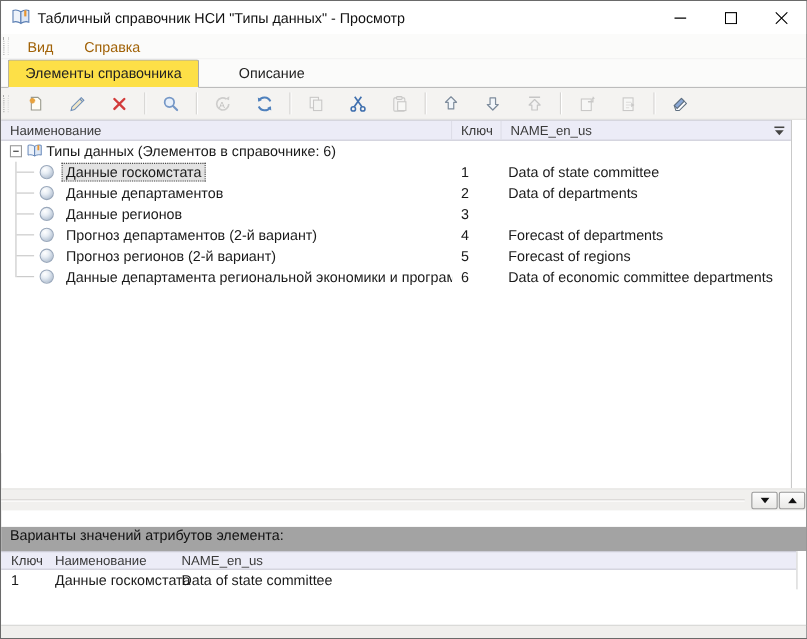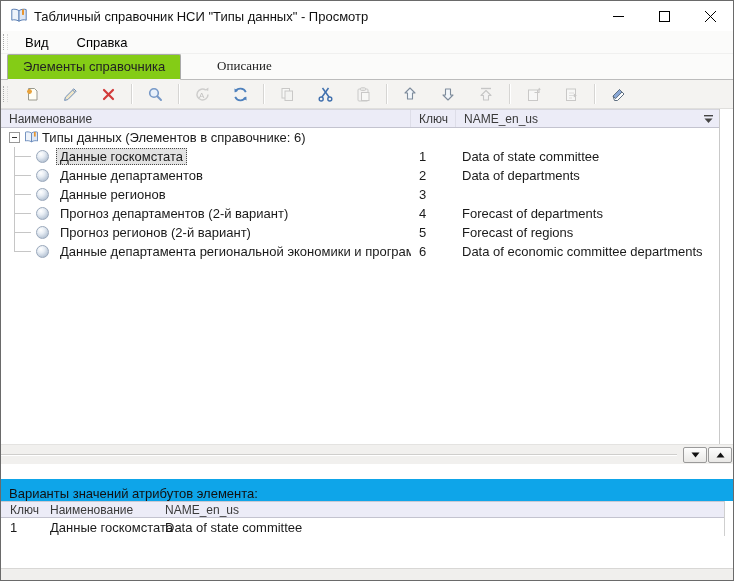--- a/index.html
+++ b/index.html
@@ -10,26 +10,26 @@
   
   .titlebar { height:30px; display:flex; align-items:center; background:#fff; flex:0 0 auto; }
   .app-icon { margin-left:9px; width:18px; height:18px; flex:0 0 auto; }
   .title-text { margin-left:6px; font-size:13px; color:#111; white-space:nowrap; }
   .win-controls { margin-left:auto; display:flex; height:100%; }
   .win-btn { width:46px; height:100%; display:flex; align-items:center; justify-content:center; background:#fff; }
 
   
   .menubar { height:23px; display:flex; align-items:center; background:#fbfbfa; border-bottom:1px solid #f0f0ef; flex:0 0 auto; }
   .gripper { width:5px; height:16px; margin-left:2px; border-left:1px dotted #a8a8a8; border-right:1px dotted #d8d8d8; }
-  .menu-item { padding:2px 11px; margin-left:6px; color:#000000; }
+  .menu-item { padding:2px 11px; margin-left:6px; color:#a16207; }
 
   
   .tabstrip { height:26px; background:#fbfbfa; display:flex; align-items:flex-end; border-bottom:1px solid #bcbcbc; flex:0 0 auto; position:relative; }
   .tab { padding:4px 22px 5px 22px; color:#222; position:relative; }
-  .tab.active { margin-left:6px; padding:4px 15px 5px 15px; background:#84cc16; border:1px solid #a9a9a9; border-bottom:1px solid #f4f3f1; border-radius:2px 2px 0 0; margin-bottom:-1px; z-index:2; }
+  .tab.active { margin-left:6px; padding:4px 15px 5px 15px; background:#fde047; border:1px solid #a9a9a9; border-bottom:1px solid #f4f3f1; border-radius:2px 2px 0 0; margin-bottom:-1px; z-index:2; }
 
   
   .toolbar { height:29px; background:#f4f3f1; border-bottom:1px solid #e0dfdd; display:flex; align-items:center; flex:0 0 auto; }
   .toolbar .gripper { margin-right:5px; }
   .tb-btn { width:28px; height:24px; margin:0 5px; display:flex; align-items:center; justify-content:center; border:1px solid transparent; border-radius:2px; }
   .tb-btn.disabled { opacity:.42; filter:grayscale(90%); }
   .tb-sep { width:1px; height:20px; background:#d6d5d3; margin:0 4px; box-shadow:1px 0 0 #fff; }
 
   
   .main-block { display:flex; flex:0 0 auto; }
@@ -58,21 +58,21 @@
   .tlabel.selected { background:#e3e3e3; border:1px dotted #4a4a4a; }
 
   
   .splitter { position:relative; height:20px; background:#f1f0ee; border-top:1px solid #e4e3e1; flex:0 0 auto; }
   .groove { position:absolute; left:0; top:9px; width:676px; height:2px; border-top:1px solid #cfcecc; border-bottom:1px solid #ffffff; }
   .split-btn { position:absolute; top:2px; width:24px; height:16px; border:1px solid #9a9a9a; border-radius:2px; background:linear-gradient(#fdfdfd,#e9e8e6); display:flex; align-items:center; justify-content:center; }
   .split-btn.down { right:26px; }
   .split-btn.up { right:1px; }
 
   
-  .bottom-label-row { height:22px; background:#0ea5e9; display:flex; align-items:flex-end; flex:0 0 auto;margin-top:15px; }
+  .bottom-label-row { height:22px; background:#a3a3a3; display:flex; align-items:flex-start; flex:0 0 auto;margin-top:15px; }
   .bottom-label { padding-left:8px; font-size:13px; color:#111; }
   .bottom-block { display:flex; flex:0 0 auto; }
   .bcontent { width:723px; }
   .bstrip { flex:1; border-left:1px solid #cfcfcf; background:#fff; }
   .bgrid-hdr { display:grid; grid-template-columns:40px 115px 1fr; height:17px; background:#ececf7; border-top:1px solid #c9c9d3; border-bottom:1px solid #c3c3cf; align-items:center; font-size:12px; color:#3a3a3a; }
   .bgrid-hdr .hcell { padding-left:9px; white-space:nowrap; overflow:visible; }
   .brow { display:grid; grid-template-columns:40px 115px 1fr; height:18px; align-items:center; font-size:13px; background:#fff; }
   .brow .bcell { padding-left:9px; white-space:nowrap; }
   .filler { flex:1; background:#fff; }
 
@@ -115,21 +115,21 @@
   </div>
 
   <div class="menubar">
     <span class="gripper"></span>
     <span class="menu-item">Вид</span>
     <span class="menu-item">Справка</span>
   </div>
 
   <div class="tabstrip">
     <span class="tab active">Элементы справочника</span>
-    <span class="tab" style="margin-left:14px;font-family:Liberation Serif, serif;">Описание</span>
+    <span class="tab" style="margin-left:14px;">Описание</span>
   </div>
 
   <div class="toolbar">
     <span class="gripper"></span>
 
     <div class="tb-btn">
       <svg width="17" height="17" viewBox="0 0 17 17">
         <path d="M4.5 2.5 h6 l2.5 2.5 v9 h-8.5 z" fill="#fffef5" stroke="#9a9a8e"></path>
         <g stroke="#e8a33d" stroke-width="1.6">
             <line x1="5.5" y1="3" x2="5.5" y2="8"></line>

